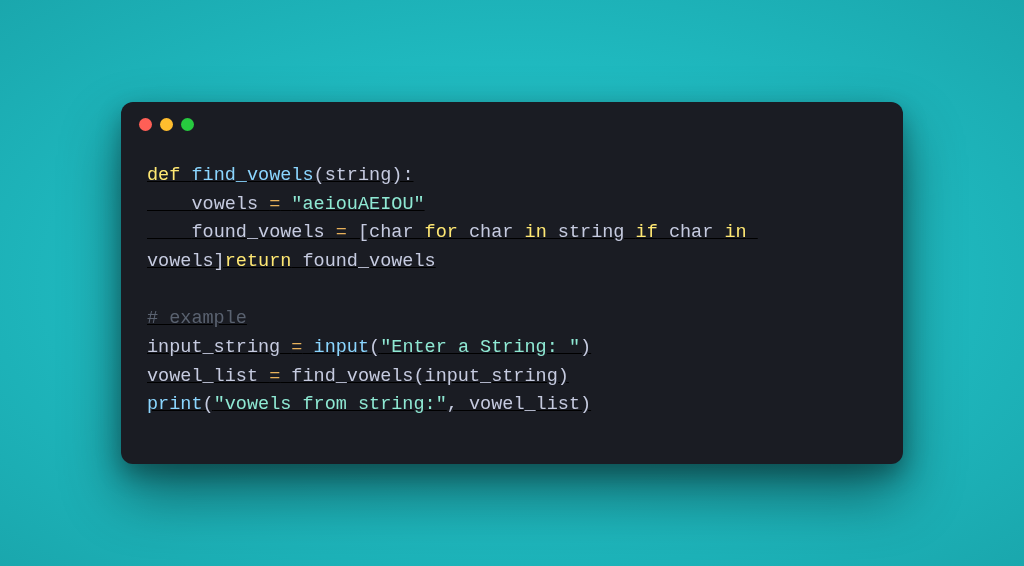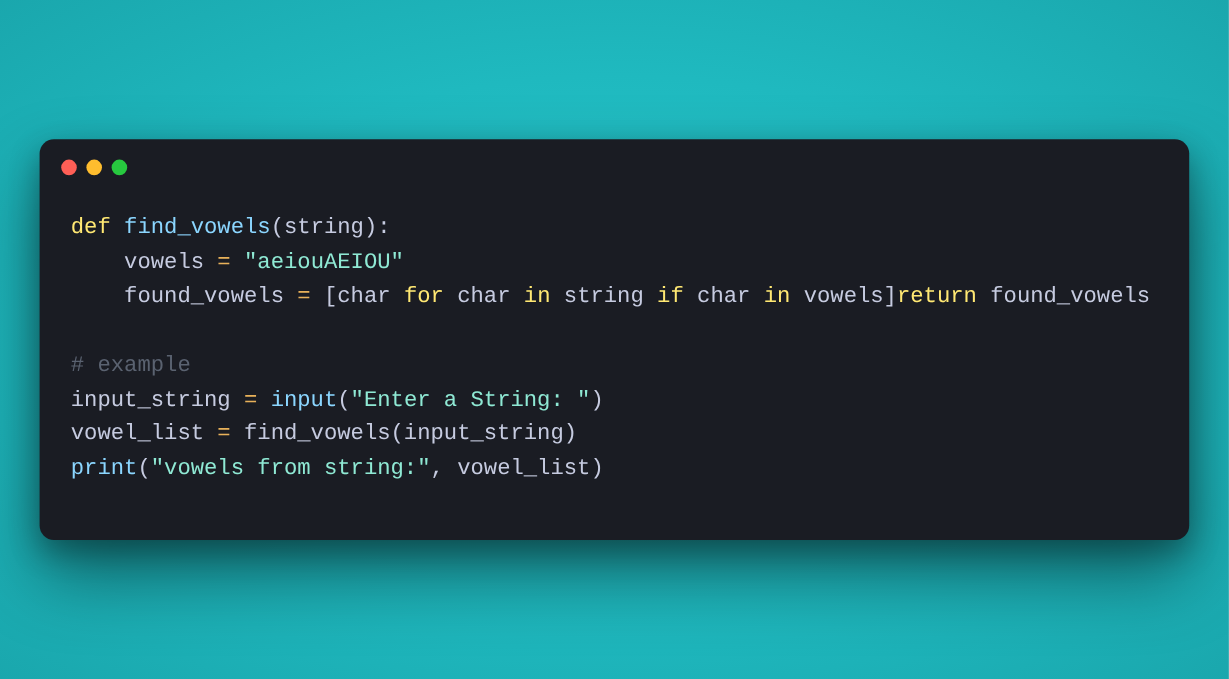--- a/index.html
+++ b/index.html
@@ -5,25 +5,26 @@
   * { margin: 0; padding: 0; box-sizing: border-box; }
   html, body { width: 1024px; height: 566px; }
   body {
     background: radial-gradient(ellipse at center, #2ac9ce 0%, #1fb9bf 55%, #1aa7ad 100%);
     display: flex;
     align-items: center;
     justify-content: center;
     font-family: "SF Mono", "Monaco", "Menlo", "Consolas", "Liberation Mono", monospace;
   }
   .window {
-    width: 958px;
+    width: 782px;
     background: #1a1c23;
     border-radius: 12px;
     box-shadow: 0 30px 60px rgba(0,0,0,0.45), 0 10px 25px rgba(0,0,0,0.3);
     overflow: hidden;
+    text-decoration: underline;
   }
   .titlebar {
     height: 46px;
     display: flex;
     align-items: center;
     padding-left: 18px;
     gap: 8px;
   }
   .dot {
     width: 13px;

